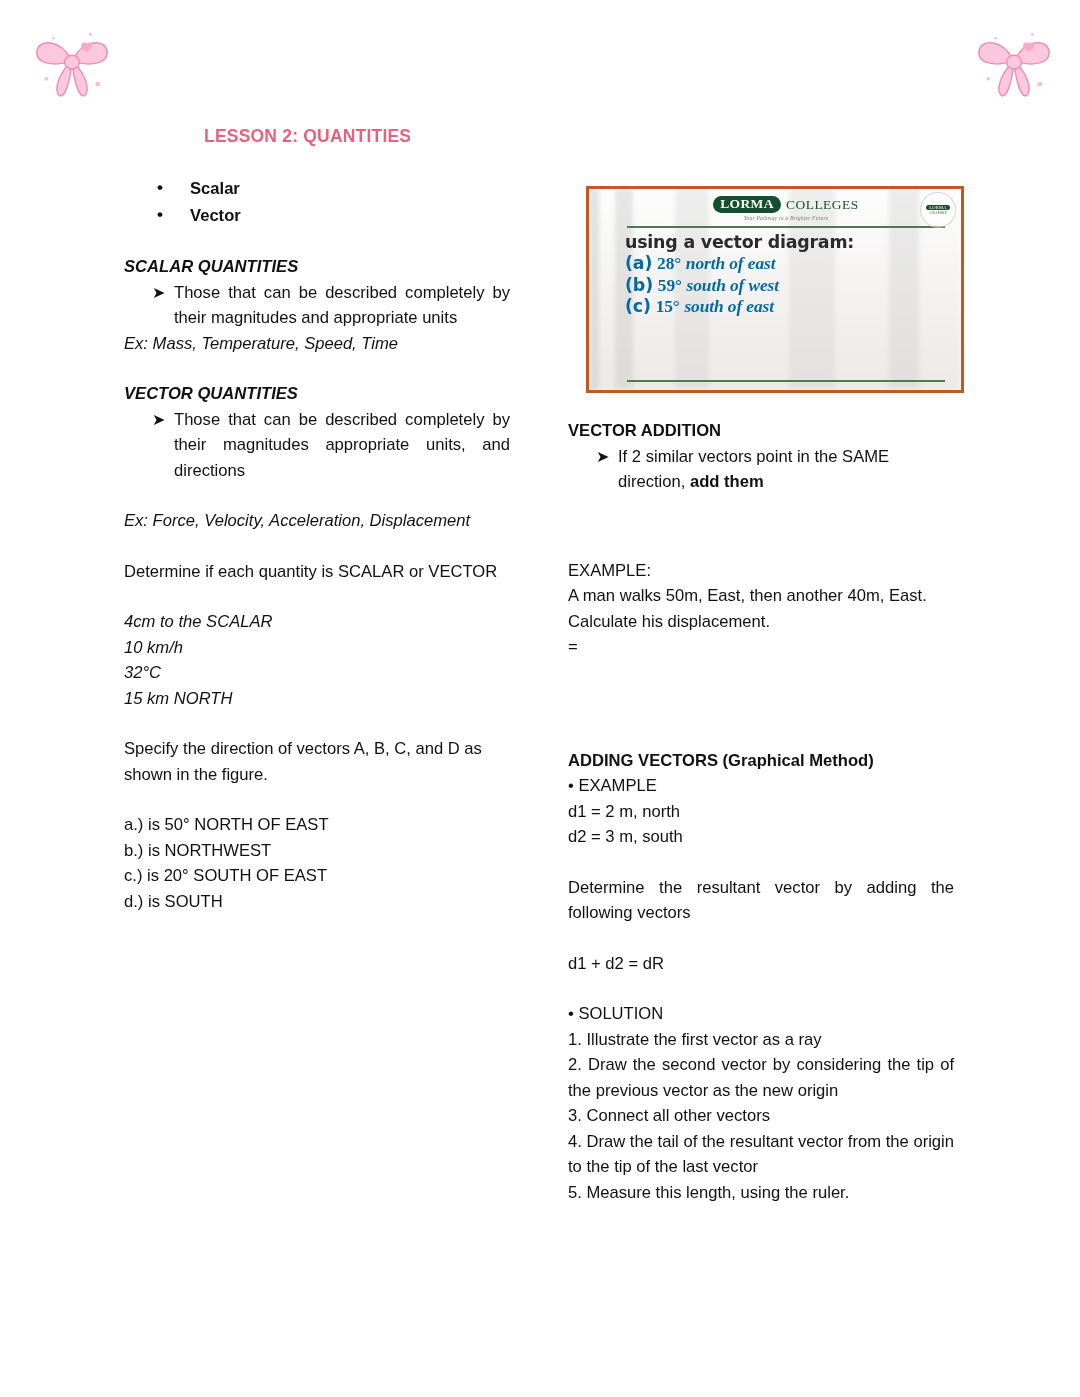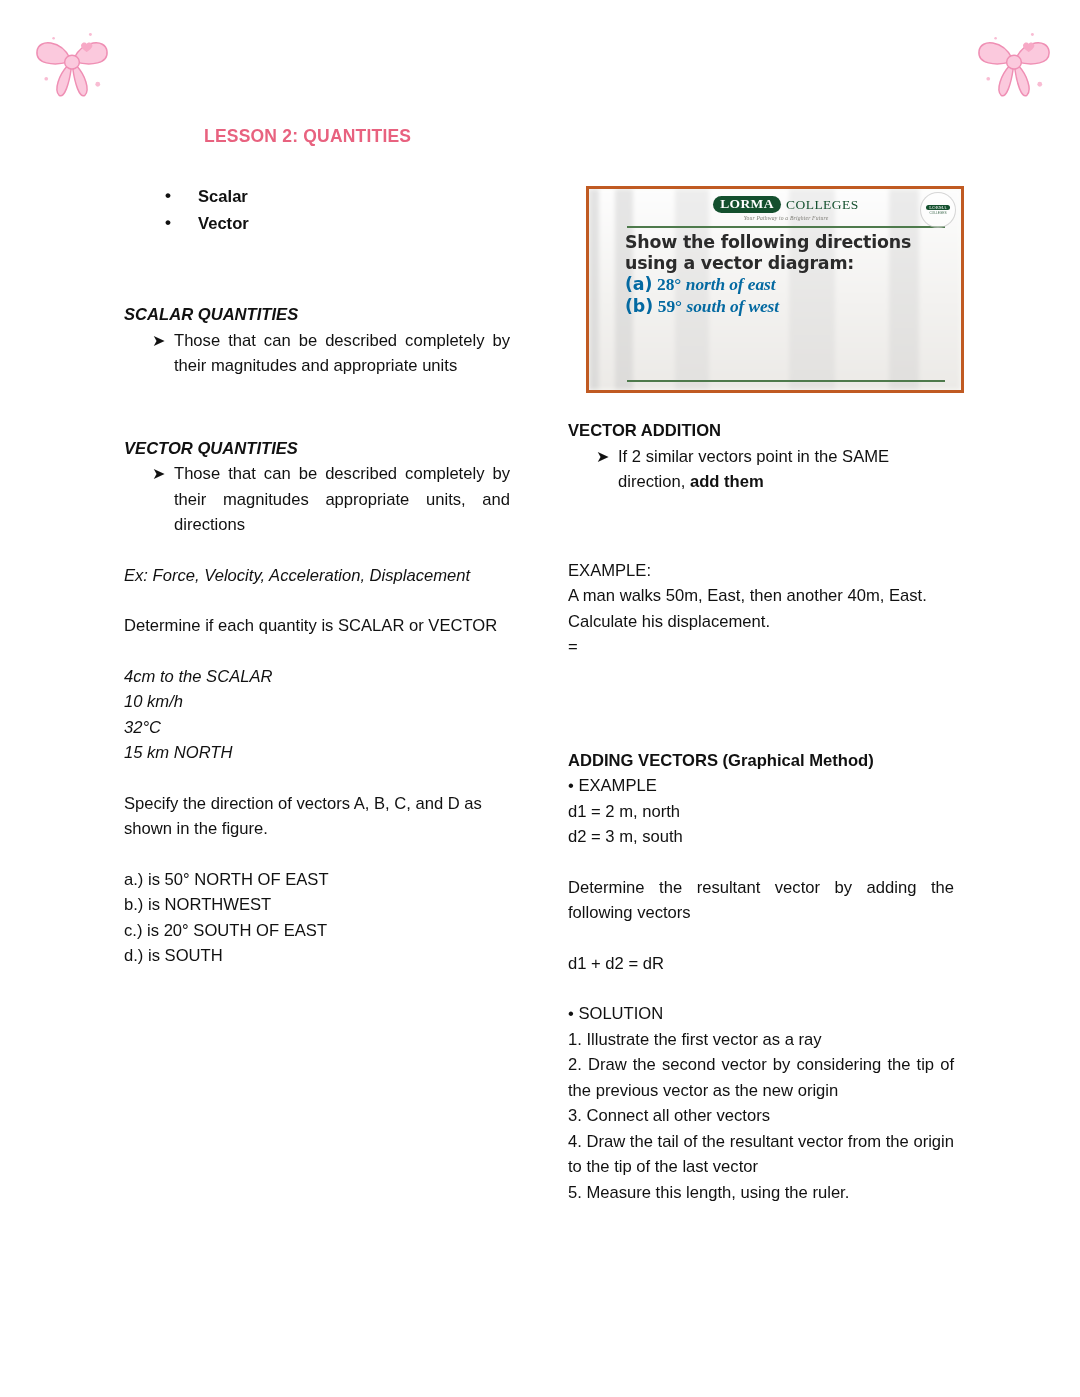--- a/index.html
+++ b/index.html
@@ -46,21 +46,21 @@
     line-height: 25.5px;
   }
   .col-left  { left: 124px; top: 176px; width: 386px; }
   .col-right { left: 568px; top: 418px; width: 386px; }
   .spacer-sm { height: 12px; }
   .spacer-md { height: 25px; }
   .spacer-lg { height: 38px; }
 
   
   ul.disc {
-    margin: 8px;
+    margin: 0;
     padding: 0 0 0 33px;
     list-style: none;
   }
   ul.disc li {
     position: relative;
     font-weight: bold;
     padding-left: 33px;
     line-height: 26.5px;
   }
   ul.disc li::before {
@@ -78,21 +78,21 @@
   }
   .arrow-item .arrow-glyph {
     position: absolute;
     left: 28px;
     top: 0px;
     font-size: 16px;
     line-height: 25.5px;
   }
   .just { text-align: justify; }
 
-  .hdg-bi { font-weight: bold; font-style: italic; margin-top: 32px; }
+  .hdg-bi { font-weight: bold; font-style: italic; }
   .ital   { font-style: italic; }
   .bold   { font-weight: bold; }
   .ctr    { text-align: left; }
 
   
   .slide-card {
     position: absolute;
     left: 586px;
     top: 186px;
     width: 372px;
@@ -279,20 +279,21 @@
       <li>Vector</li>
     </ul>
 
     <div class="spacer-md"></div>
 
     <div class="hdg-bi">SCALAR QUANTITIES</div>
     <div class="arrow-item just">
       <span class="arrow-glyph">➤</span>
       <span>Those that can be described completely by their magnitudes and appropriate units</span>
     </div>
+    <div class="ital">Ex: Mass, Temperature, Speed, Time</div>
 
     <div class="spacer-md"></div>
 
     <div class="hdg-bi">VECTOR QUANTITIES</div>
     <div class="arrow-item just">
       <span class="arrow-glyph">➤</span>
       <span>Those that can be described completely by their magnitudes appropriate units, and directions</span>
     </div>
 
     <div class="spacer-md"></div>
@@ -334,33 +335,37 @@
       <div class="lorma-head">
         <div class="lorma-row">
           <span class="lorma-badge">LORMA</span>
           <span class="lorma-word">COLLEGES</span>
         </div>
         <div class="lorma-tagline">Your Pathway to a Brighter Future</div>
       </div>
 
       <div class="rule-green"></div>
 
-      <div class="slide-q">Show the following directions</div>
       <div class="slide-q">using a vector diagram:</div>
 
       <div class="slide-opt">
         <span class="lbl">(a)</span>
         <span class="deg">28°</span>
         <span class="dir">north of east</span>
       </div>
       <div class="slide-opt">
         <span class="lbl">(b)</span>
         <span class="deg">59°</span>
         <span class="dir">south of west</span>
       </div>
+      <div class="slide-opt">
+        <span class="lbl">(c)</span>
+        <span class="deg">15°</span>
+        <span class="dir">south of east</span>
+      </div>
 
       <div class="rule-green-bot"></div>
     </div>
   </div>
 
   <div class="col col-right">
 
     <div class="bold ctr">VECTOR ADDITION</div>
     <div class="arrow-item">
       <span class="arrow-glyph">➤</span>

